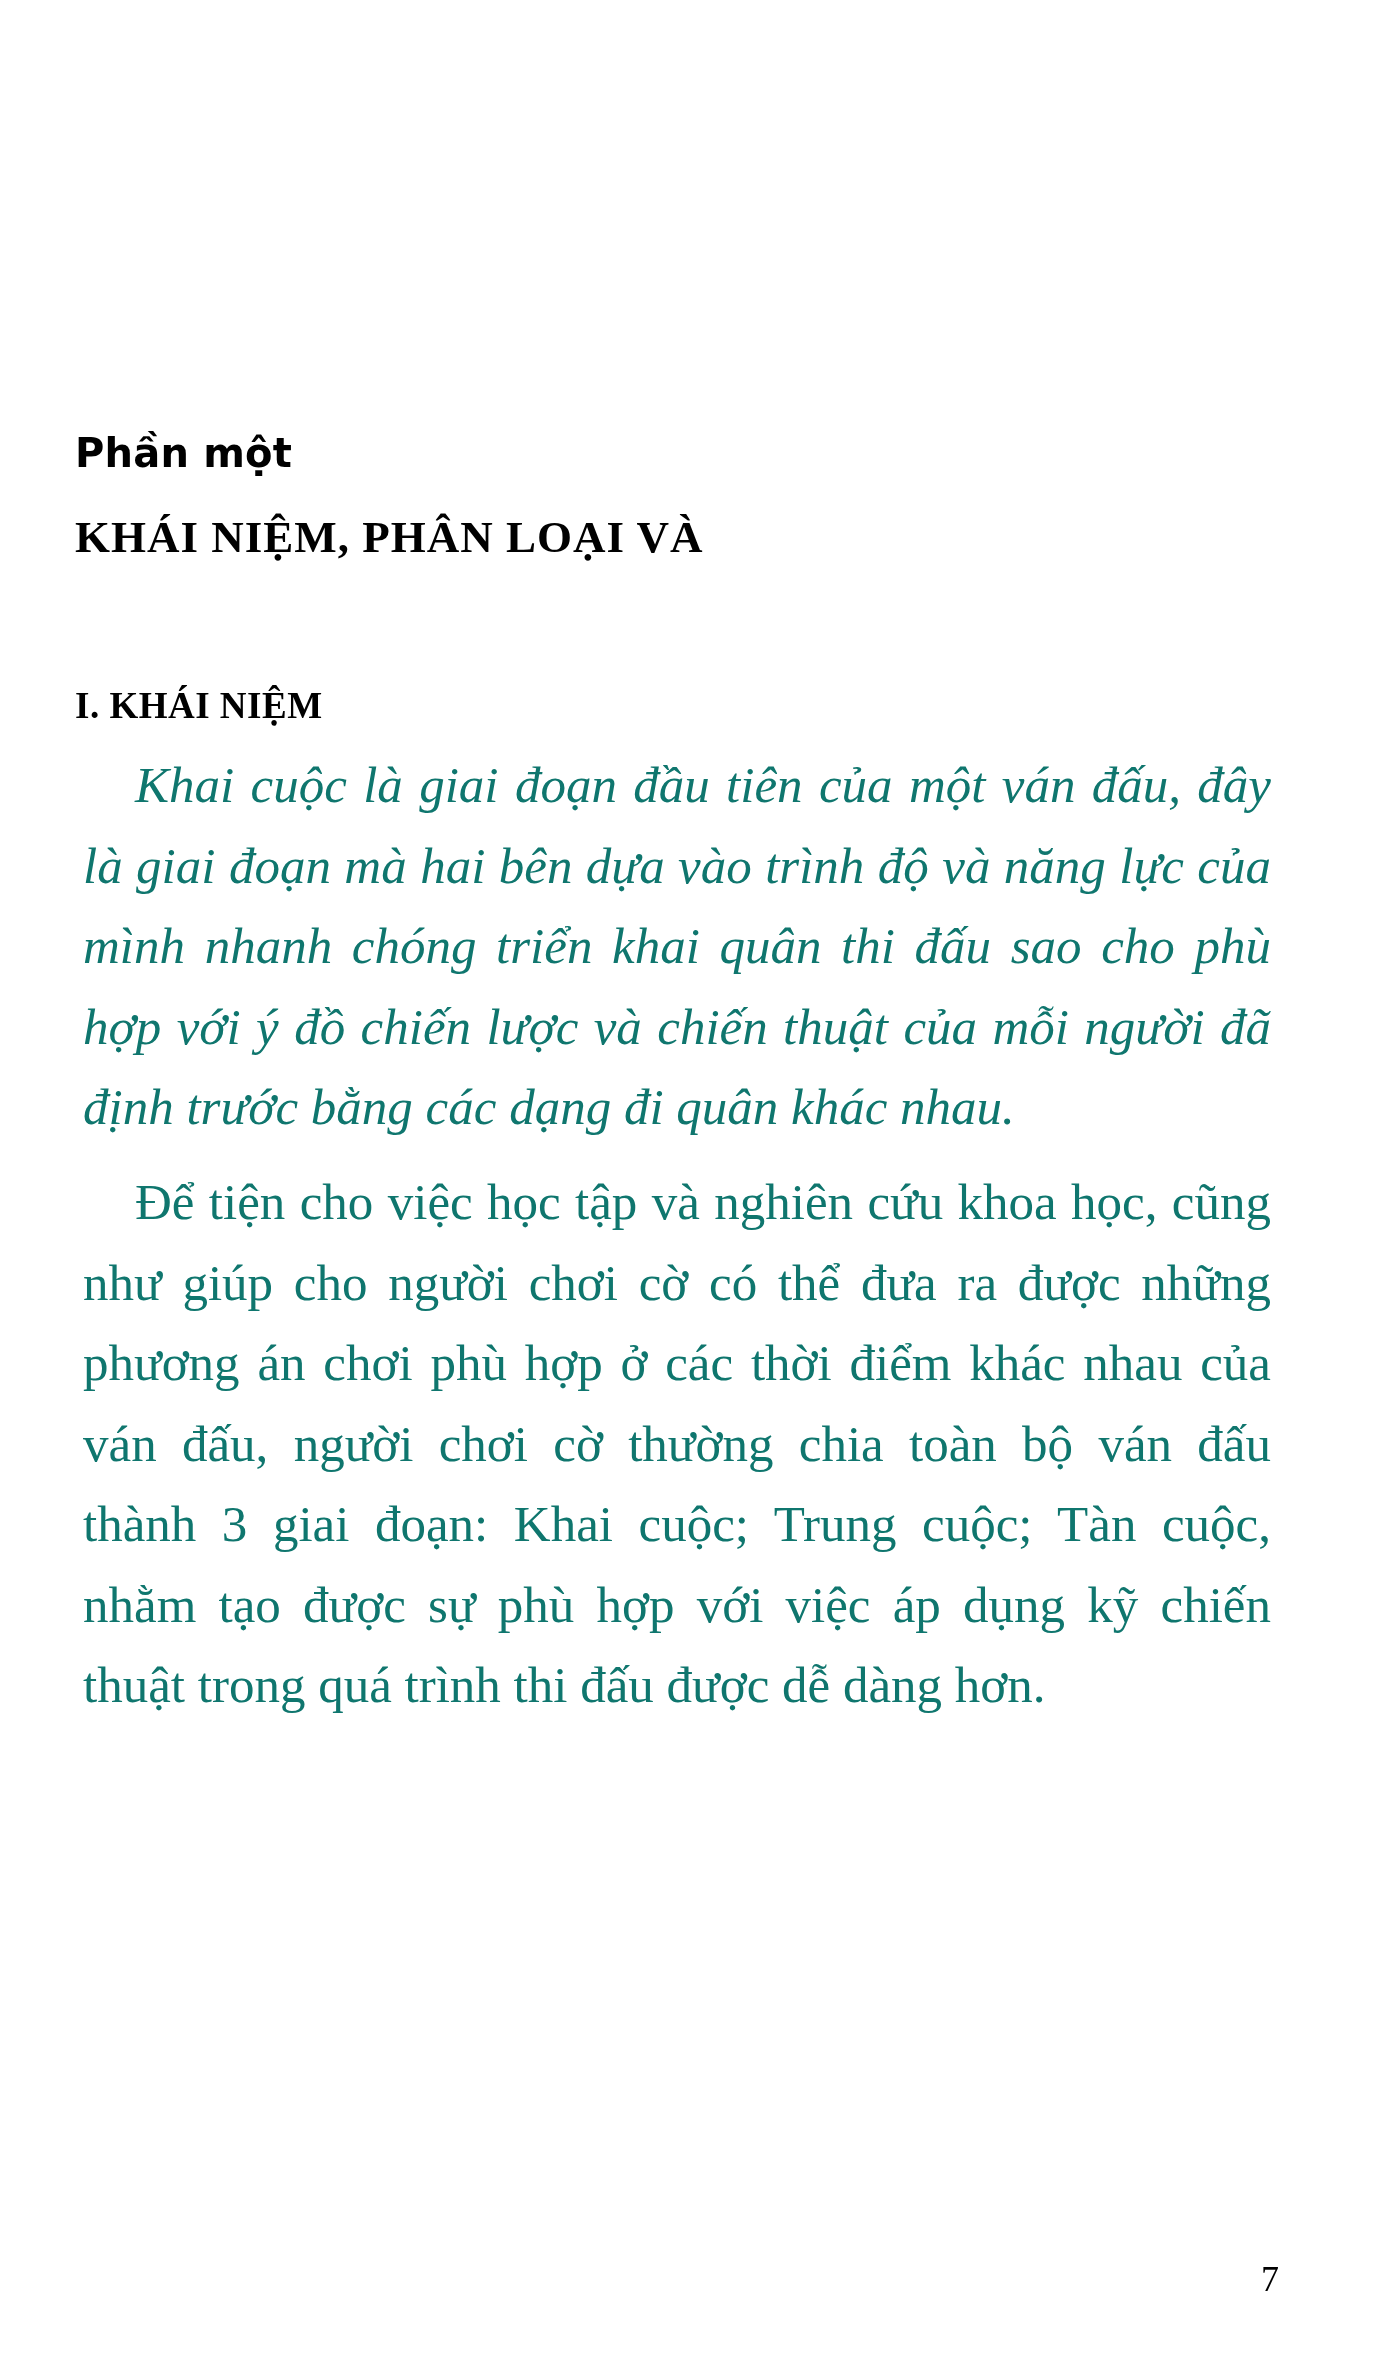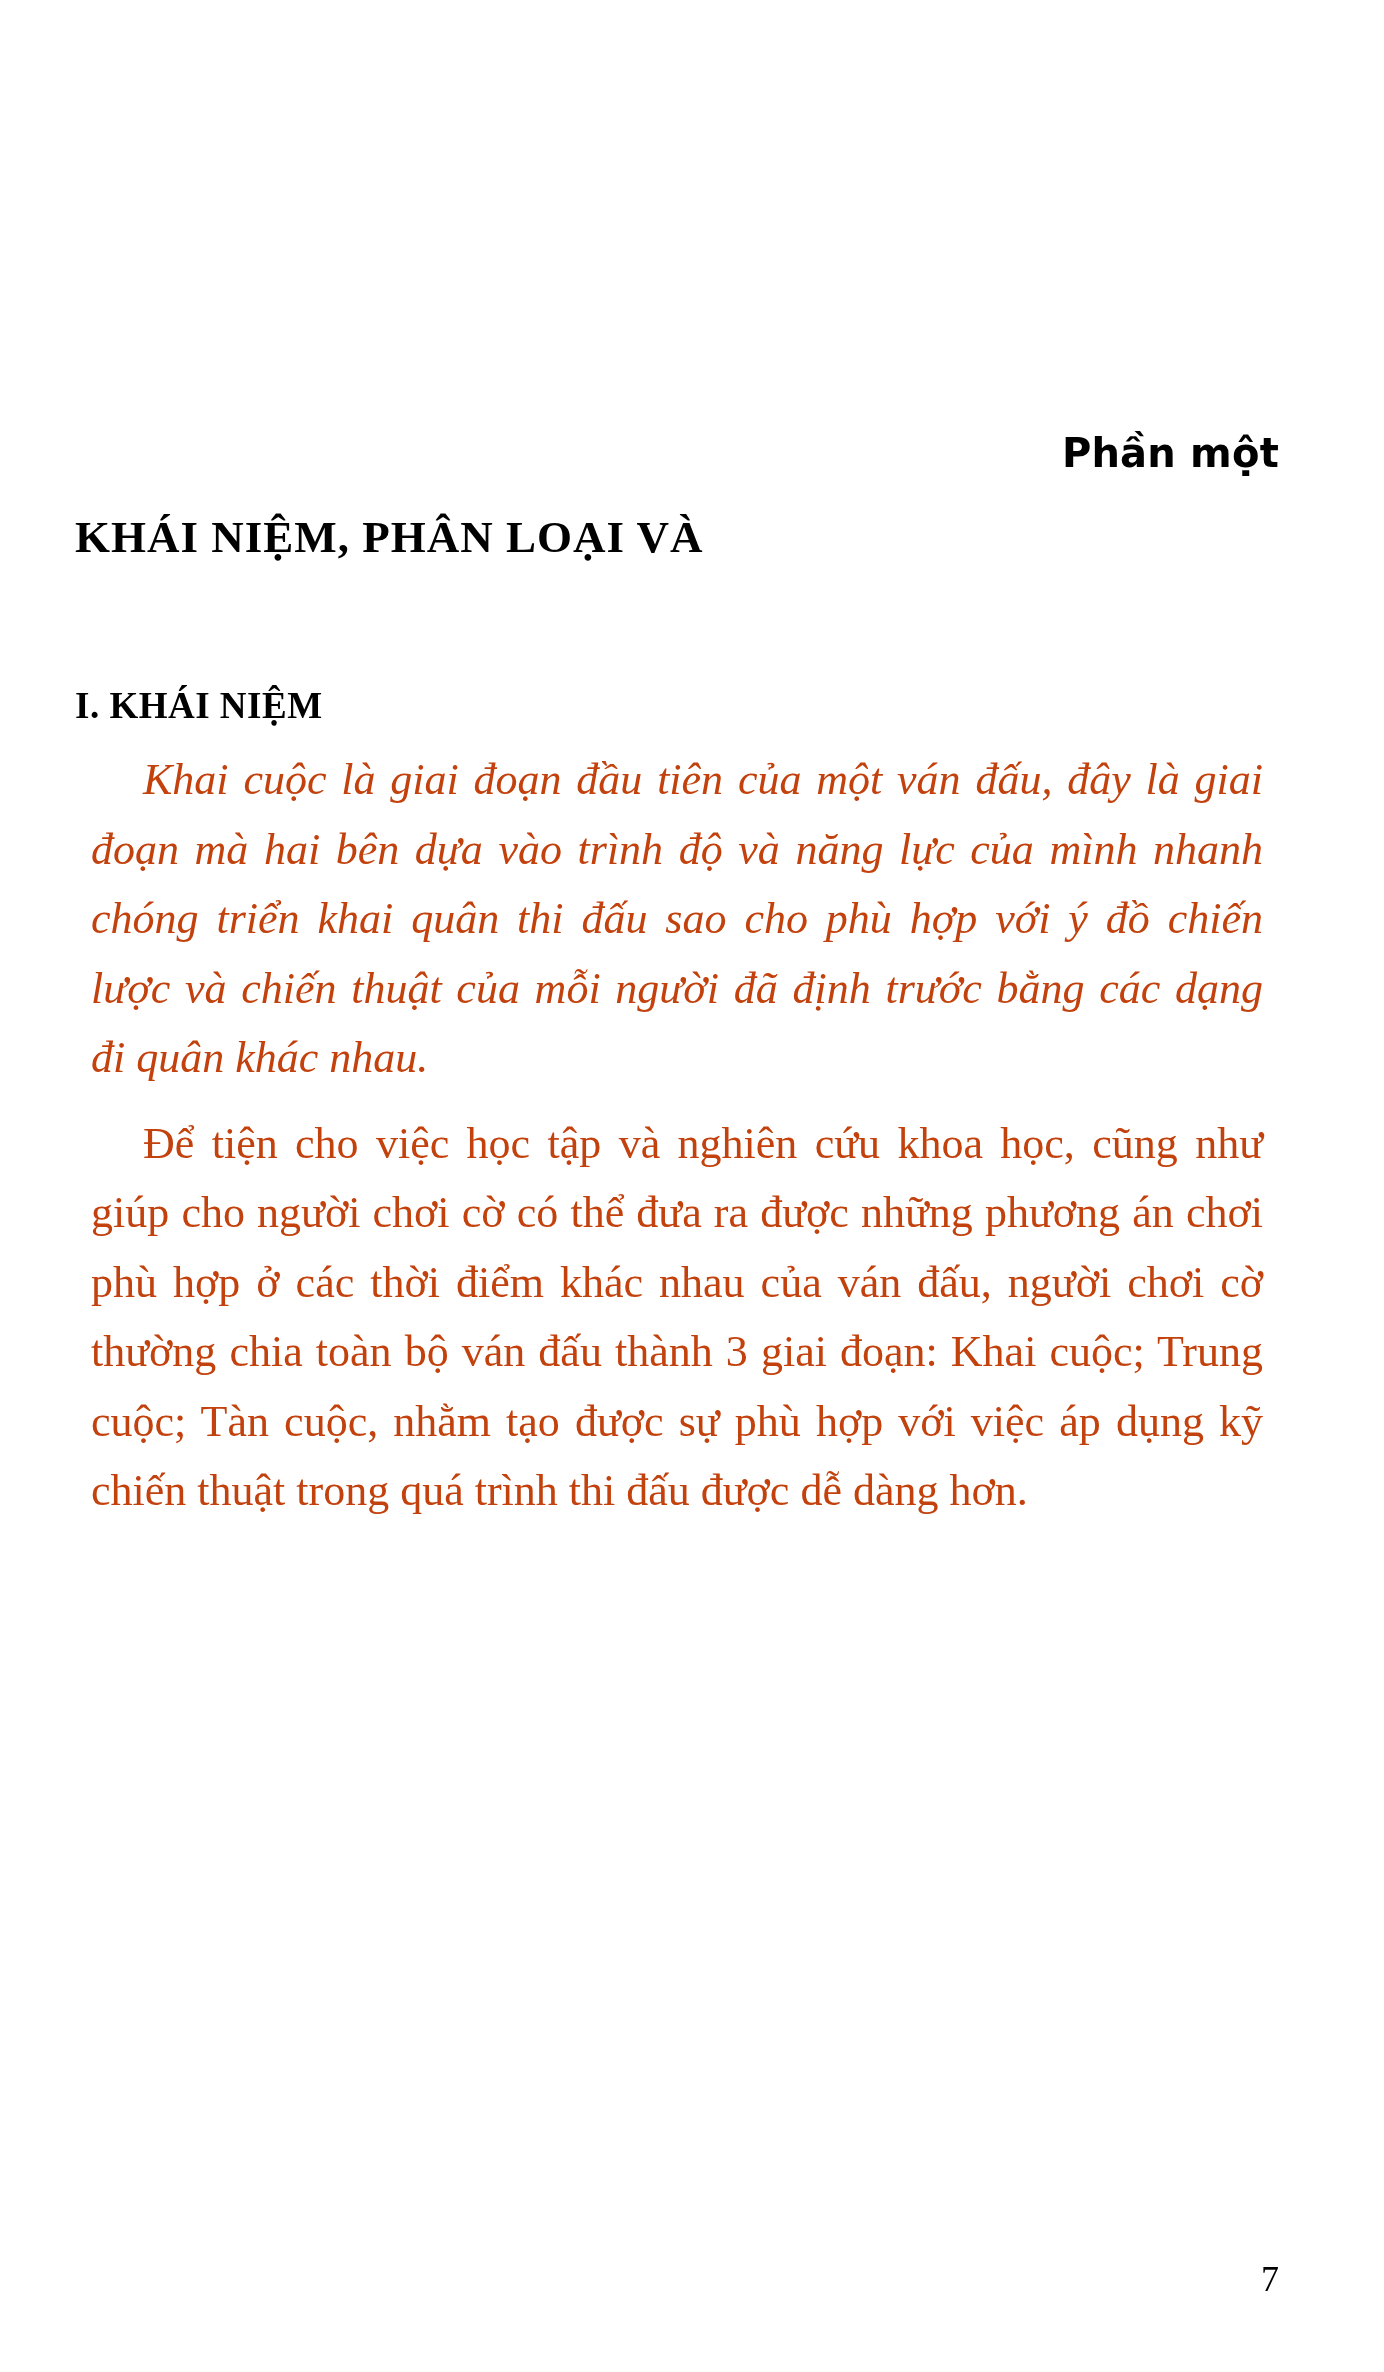--- a/index.html
+++ b/index.html
@@ -19,21 +19,21 @@
   }
   .content {
     position: absolute;
     left: 0;
     right: 0;
     top: 0;
     padding: 0 105px 0 75px;
   }
   .part-title {
     margin-top: 430px;
-    text-align: right;
+    text-align: left;
     font-family: "DejaVu Sans", sans-serif;
     font-weight: bold;
     font-size: 40px;
     letter-spacing: 0.2px;
     color: #000;
   }
   .main-title {
     margin-top: 30px;
     font-family: "Liberation Serif", serif;
     font-weight: bold;
@@ -44,26 +44,26 @@
   }
   .section-heading {
     margin-top: 116px;
     font-family: "Liberation Serif", serif;
     font-weight: bold;
     font-size: 37px;
     letter-spacing: 0.5px;
     color: #000;
   }
   p.body-text {
-    margin: 16px;
-    font-size: 44px;
+    margin: 8px;
+    font-size: 51px;
     line-height: 1.58;
     text-align: justify;
     text-indent: 52px;
-    color: #c2410c;
+    color: #0f766e;
   }
   p.italic-text {
     font-style: italic;
     margin-top: 18px;
   }
   p.spaced {
     margin-top: 14px;
     font-family: Liberation Serif, serif;
   }
   .page-number {

